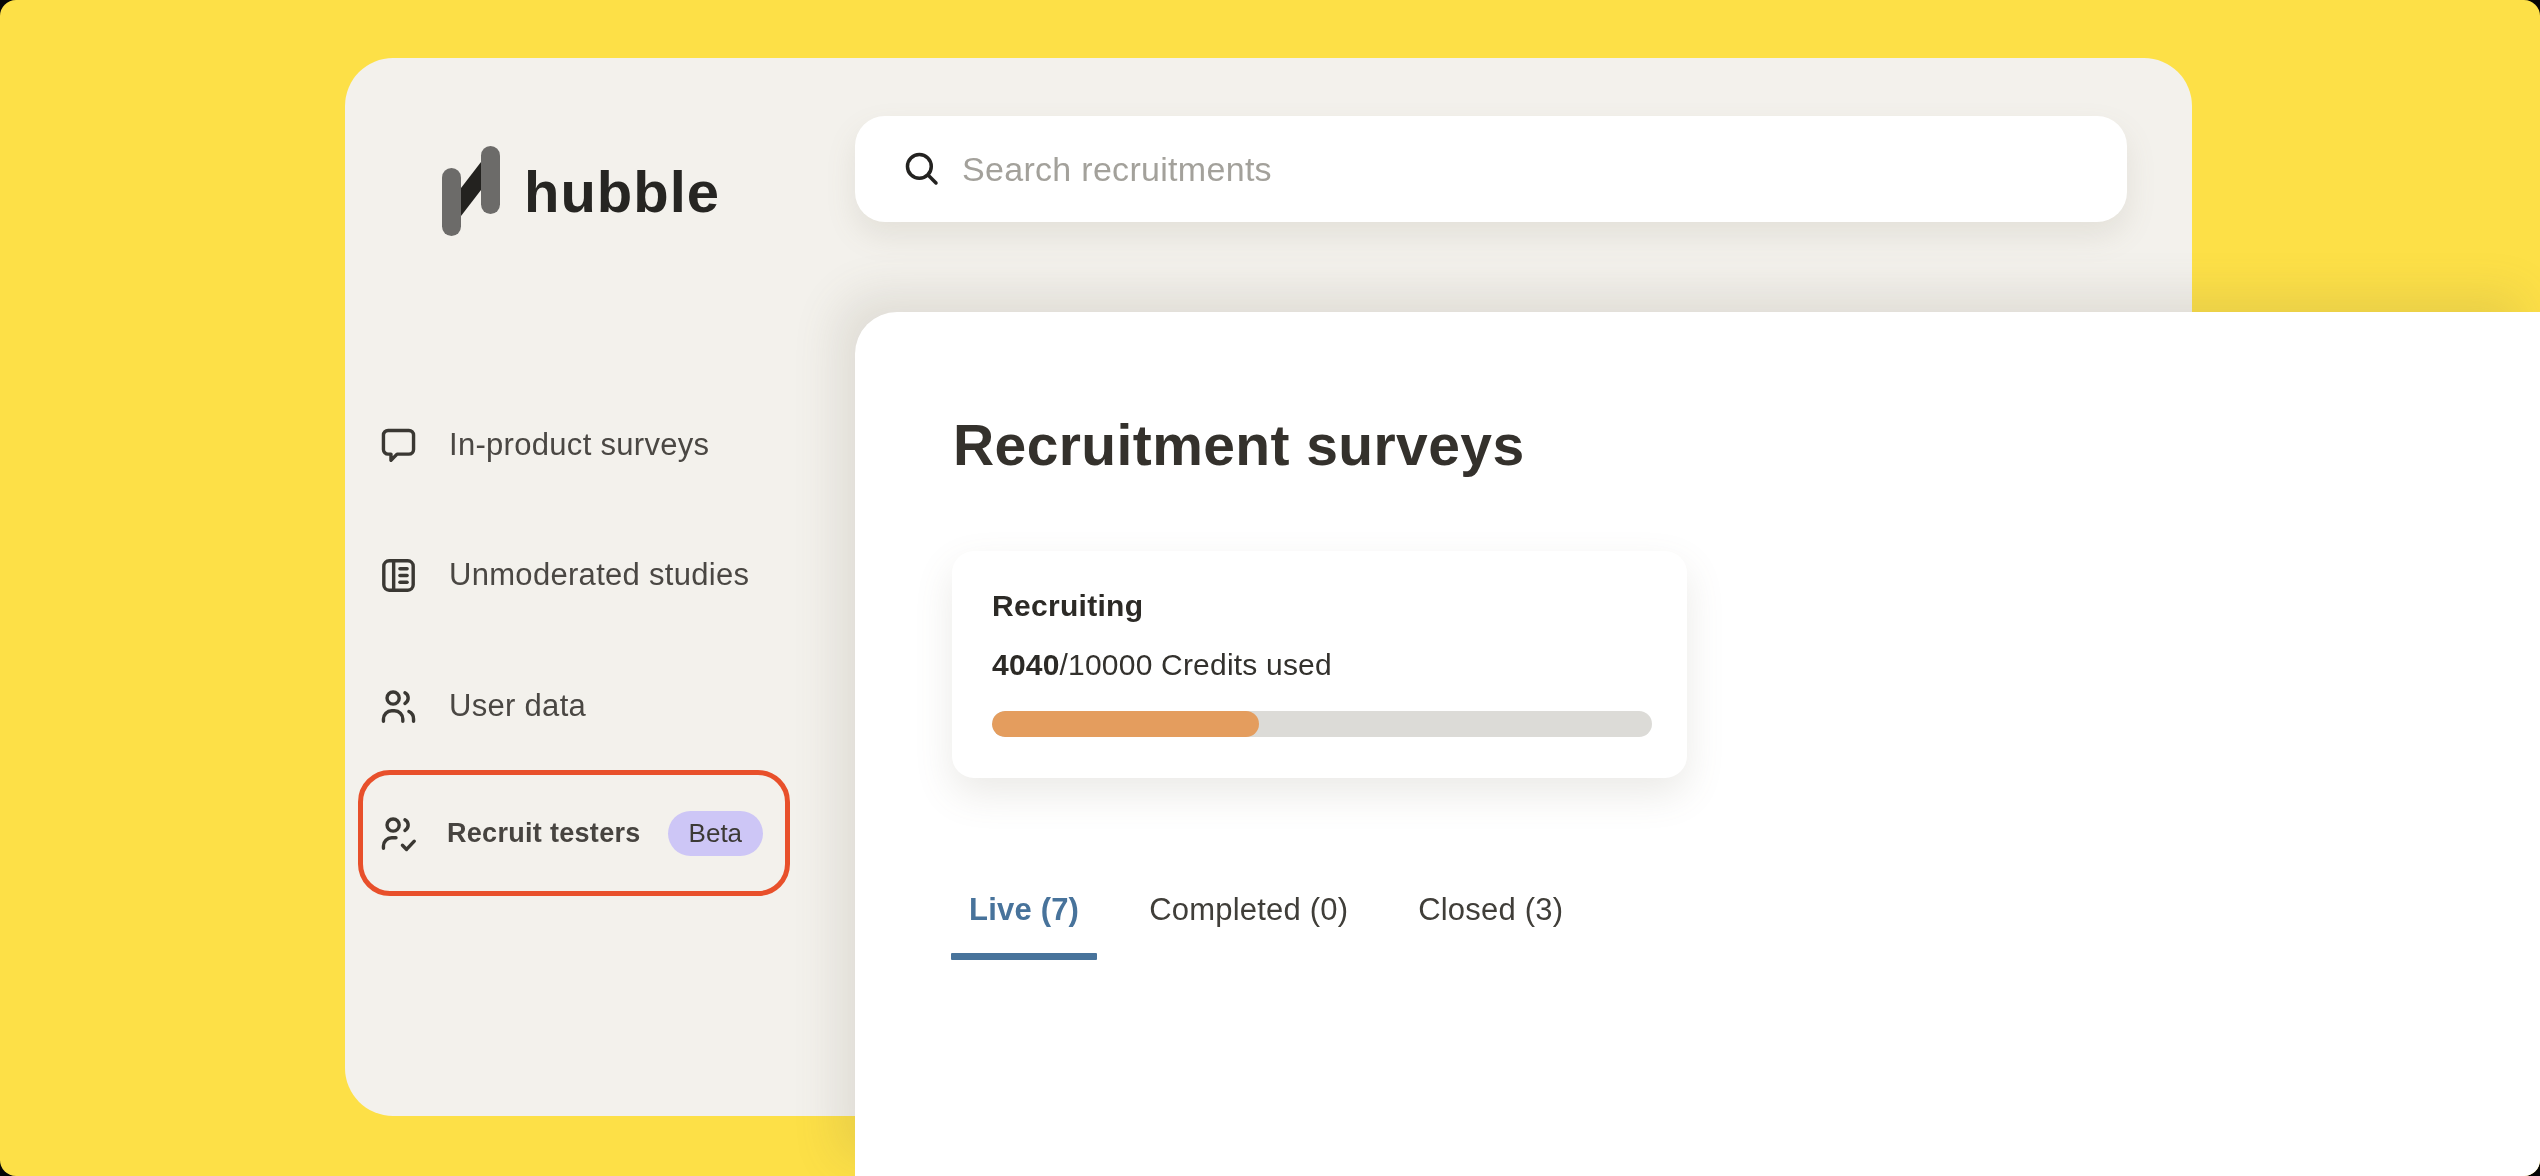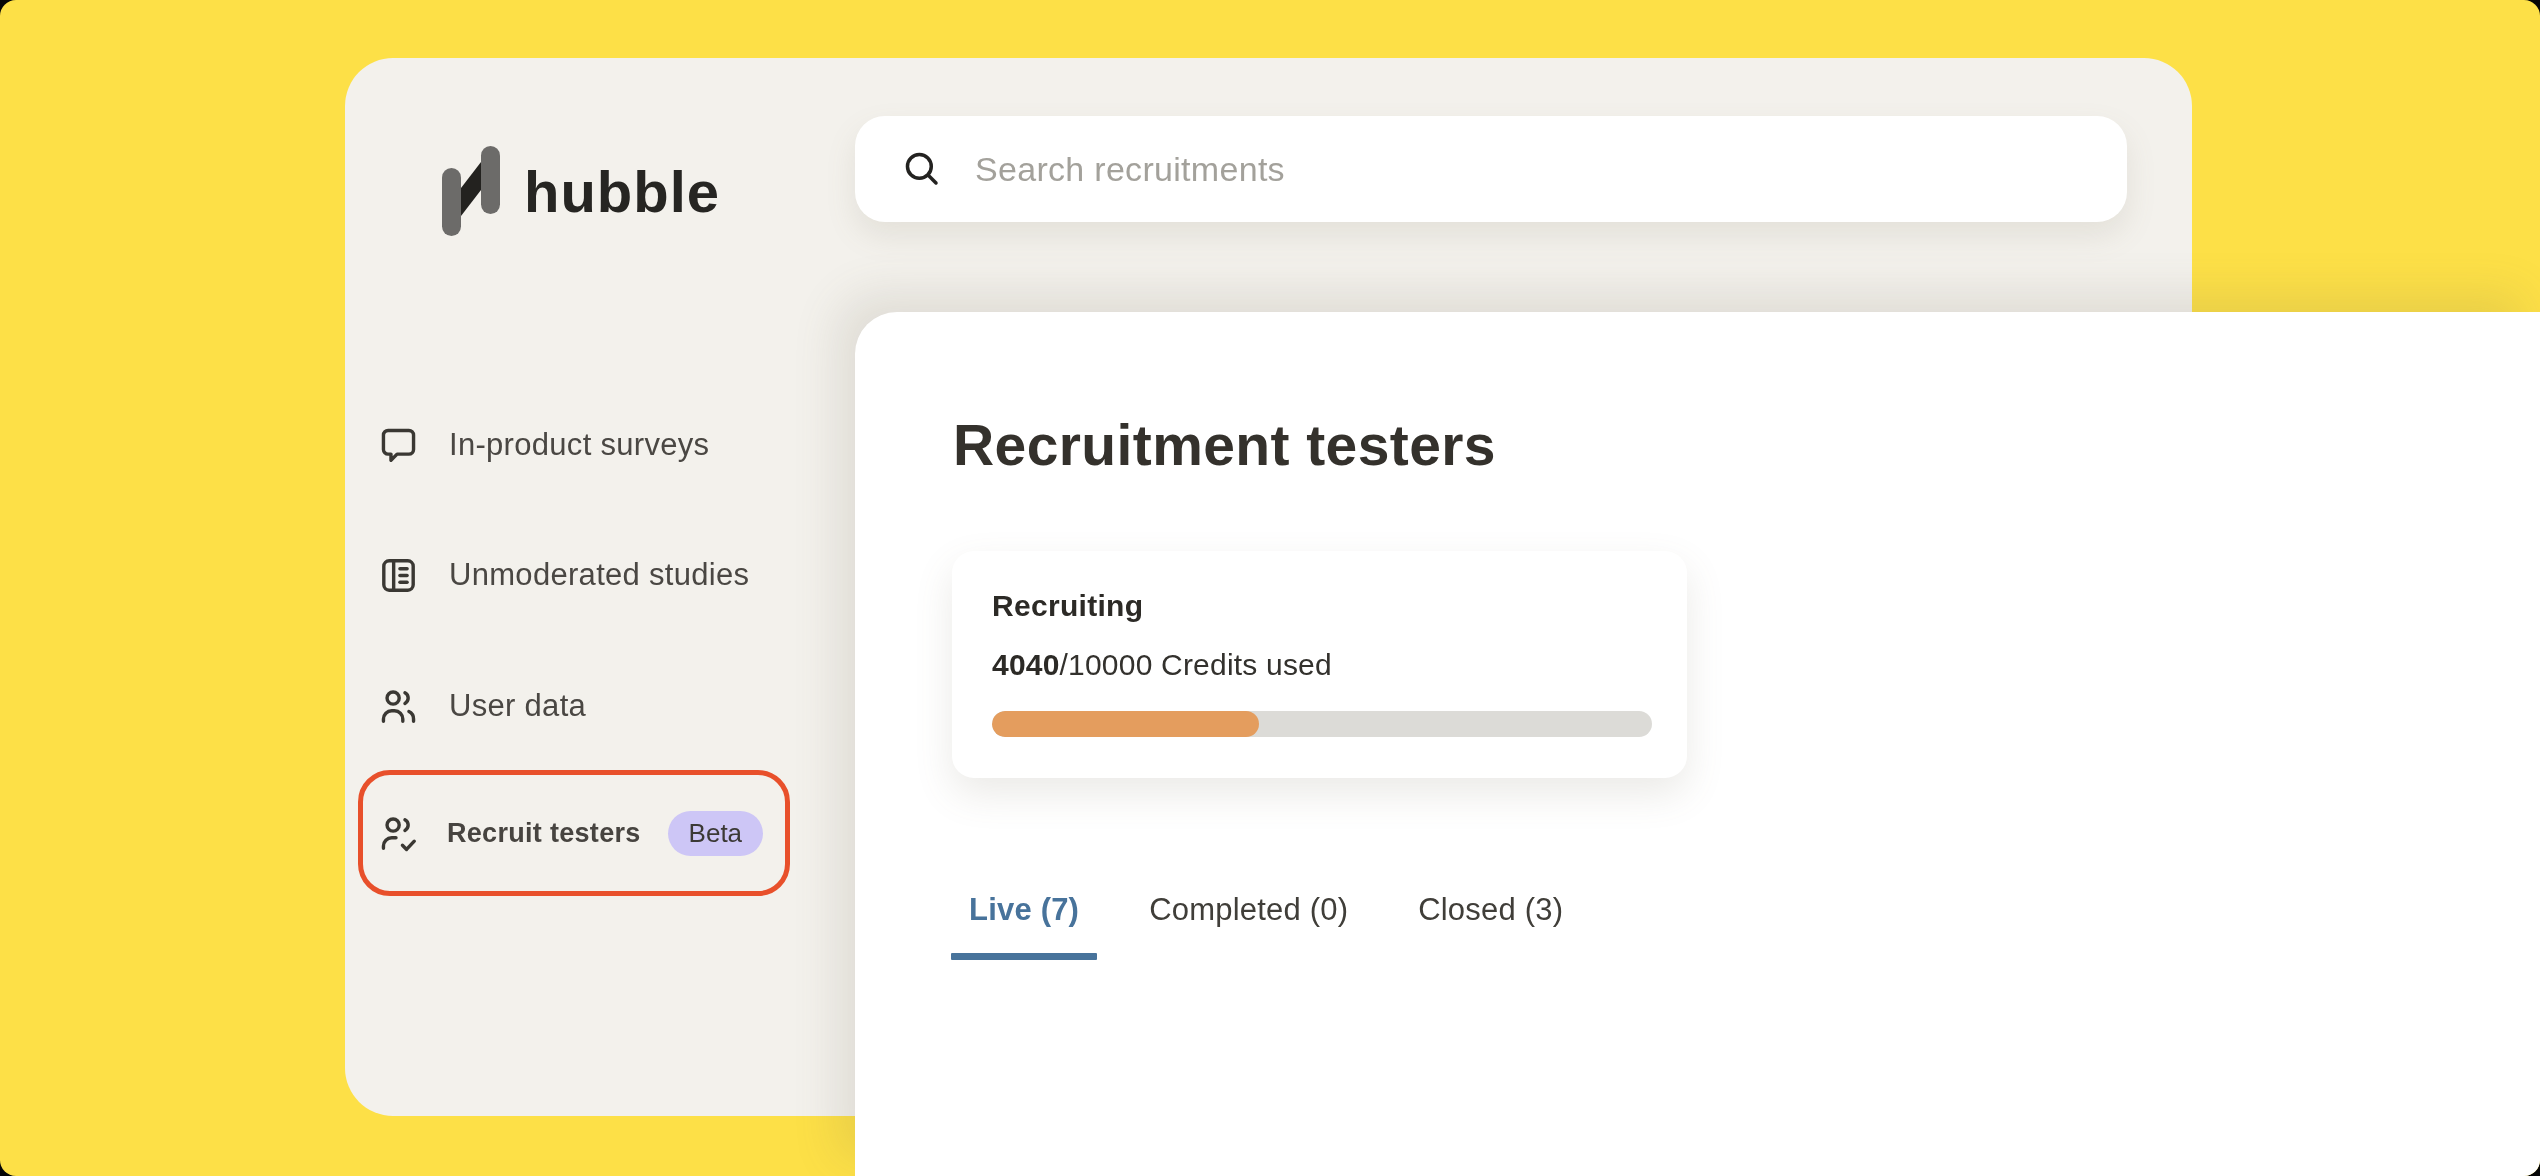--- a/index.html
+++ b/index.html
@@ -12,21 +12,21 @@
   .main-panel{position:absolute;left:855px;top:312px;width:1685px;height:864px;background:#ffffff;
     border-top-left-radius:42px;box-shadow:-18px -18px 46px rgba(104,96,78,0.14);}
 
   
   .logo{position:absolute;left:442px;top:146px;display:flex;align-items:center;gap:24px;cursor:pointer;}
   .logo-mark{width:58px;height:90px;display:block;}
   .brand-name{font-size:58px;font-weight:700;color:#262522;letter-spacing:1px;}
 
   
   .search{position:absolute;left:855px;top:116px;width:1272px;height:106px;background:#ffffff;border-radius:30px;
-    box-shadow:0 14px 30px rgba(125,115,95,0.13);display:flex;align-items:center;gap:30px;
+    box-shadow:0 14px 30px rgba(125,115,95,0.13);display:flex;align-items:center;gap:17px;
     padding:0 40px 0 46px;box-sizing:border-box;}
   .search svg{flex:0 0 auto;}
   .search input{flex:1;border:none;outline:none;background:transparent;font-size:34px;color:#3a3833;
     font-family:"Liberation Sans",sans-serif;letter-spacing:0.3px;}
   .search input::placeholder{color:#a3a19b;}
 
   
   .nav-item{position:absolute;left:377px;height:70px;display:flex;align-items:center;gap:29px;cursor:pointer;}
   .nav-item svg{width:43px;height:43px;flex:0 0 auto;}
   .nav-label{font-size:31px;color:#4a4743;font-weight:500;letter-spacing:0.3px;white-space:nowrap;}
@@ -116,21 +116,21 @@
       <svg viewBox="0 0 24 24" class="icon-stroke">
         <circle cx="9" cy="7.3" r="3.4"></circle>
         <path d="M15.6 4.3 a3.4 3.4 0 0 1 0 6"></path>
         <path d="M3.6 20.2 v-1.2 a4.6 4.6 0 0 1 4.6 -4.6 h2.4"></path>
         <path d="M14.2 18.6 l2.3 2.3 4.3 -4.6"></path>
       </svg>
       <span class="nav-label-bold">Recruit testers</span>
       <span class="beta-badge">Beta</span>
     </div>
 
-    <div class="page-title">Recruitment testers</div>
+    <div class="page-title">Recruitment surveys</div>
 
     <div class="credits-card">
       <div class="card-title">Recruiting</div>
       <div class="credits-line">
         <span class="used">4040</span><span>/</span><span>10000</span><span> Credits used</span>
       </div>
       <div class="progress-track">
         <div class="progress-fill" style="width: 40.4%;"></div>
       </div>
     </div>

